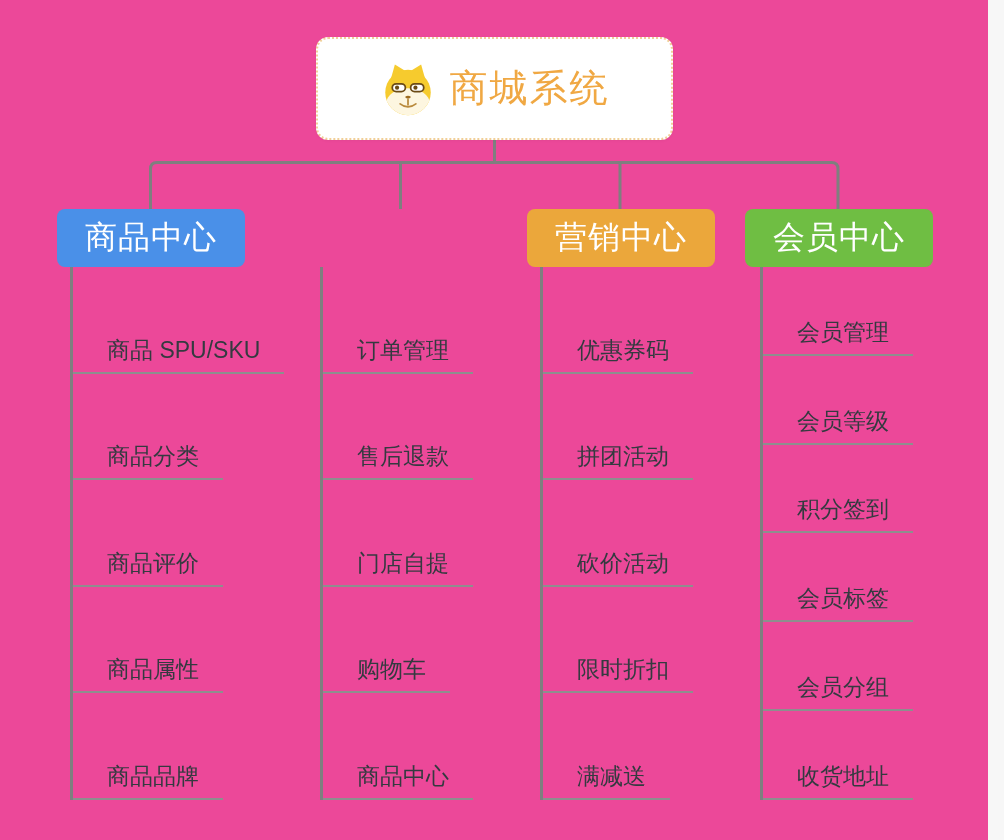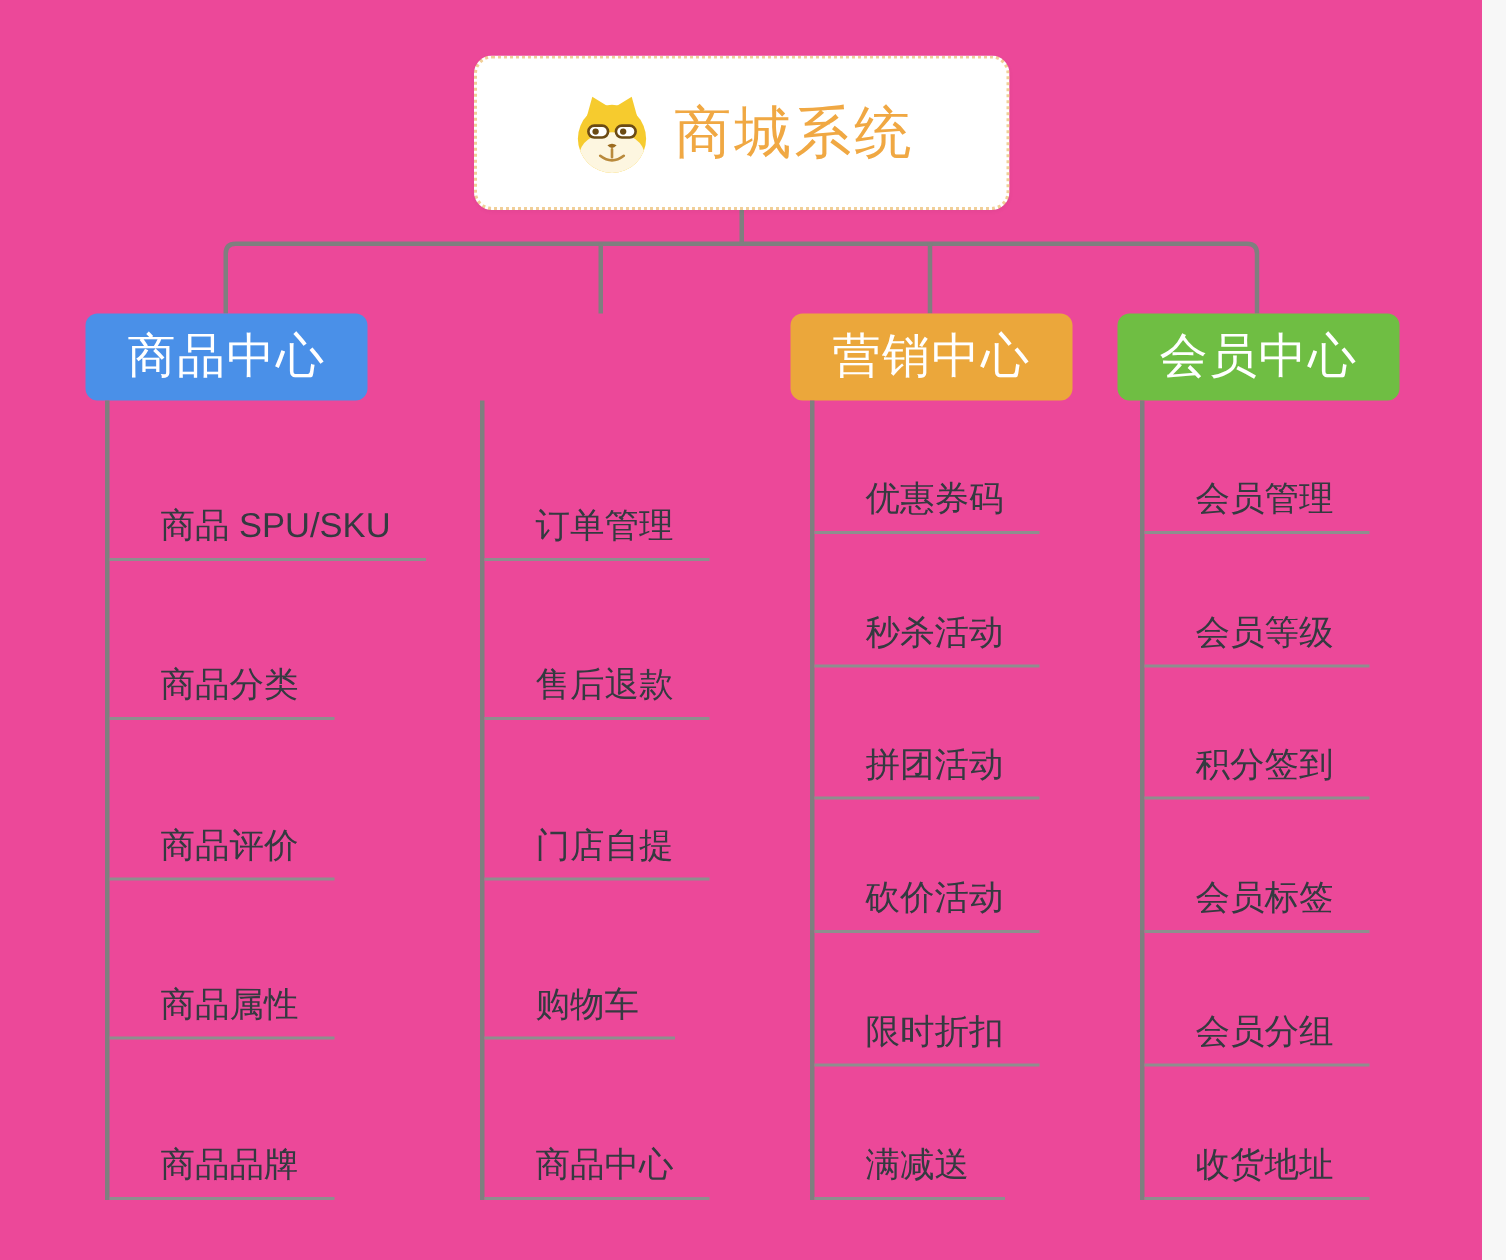--- a/index.html
+++ b/index.html
@@ -150,23 +150,20 @@
     <div class="row">
         <span class="leaf">商品中心</span>
       </div>
   </div>
 
   <div class="col c2">
     <div class="row">
         <span class="leaf">优惠券码</span>
       </div>
     <div class="row">
-        <span class="leaf">秒杀活动</span>
-      </div>
-    <div class="row">
         <span class="leaf">拼团活动</span>
       </div>
     <div class="row">
         <span class="leaf">砍价活动</span>
       </div>
     <div class="row">
         <span class="leaf">限时折扣</span>
       </div>
     <div class="row">
         <span class="leaf">满减送</span>

